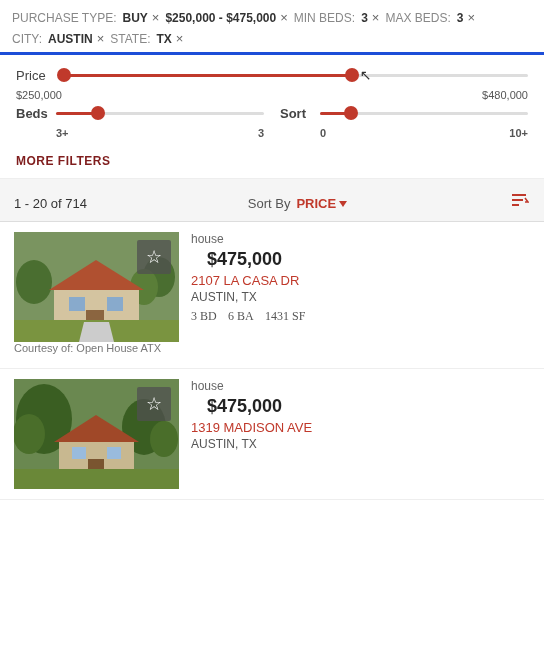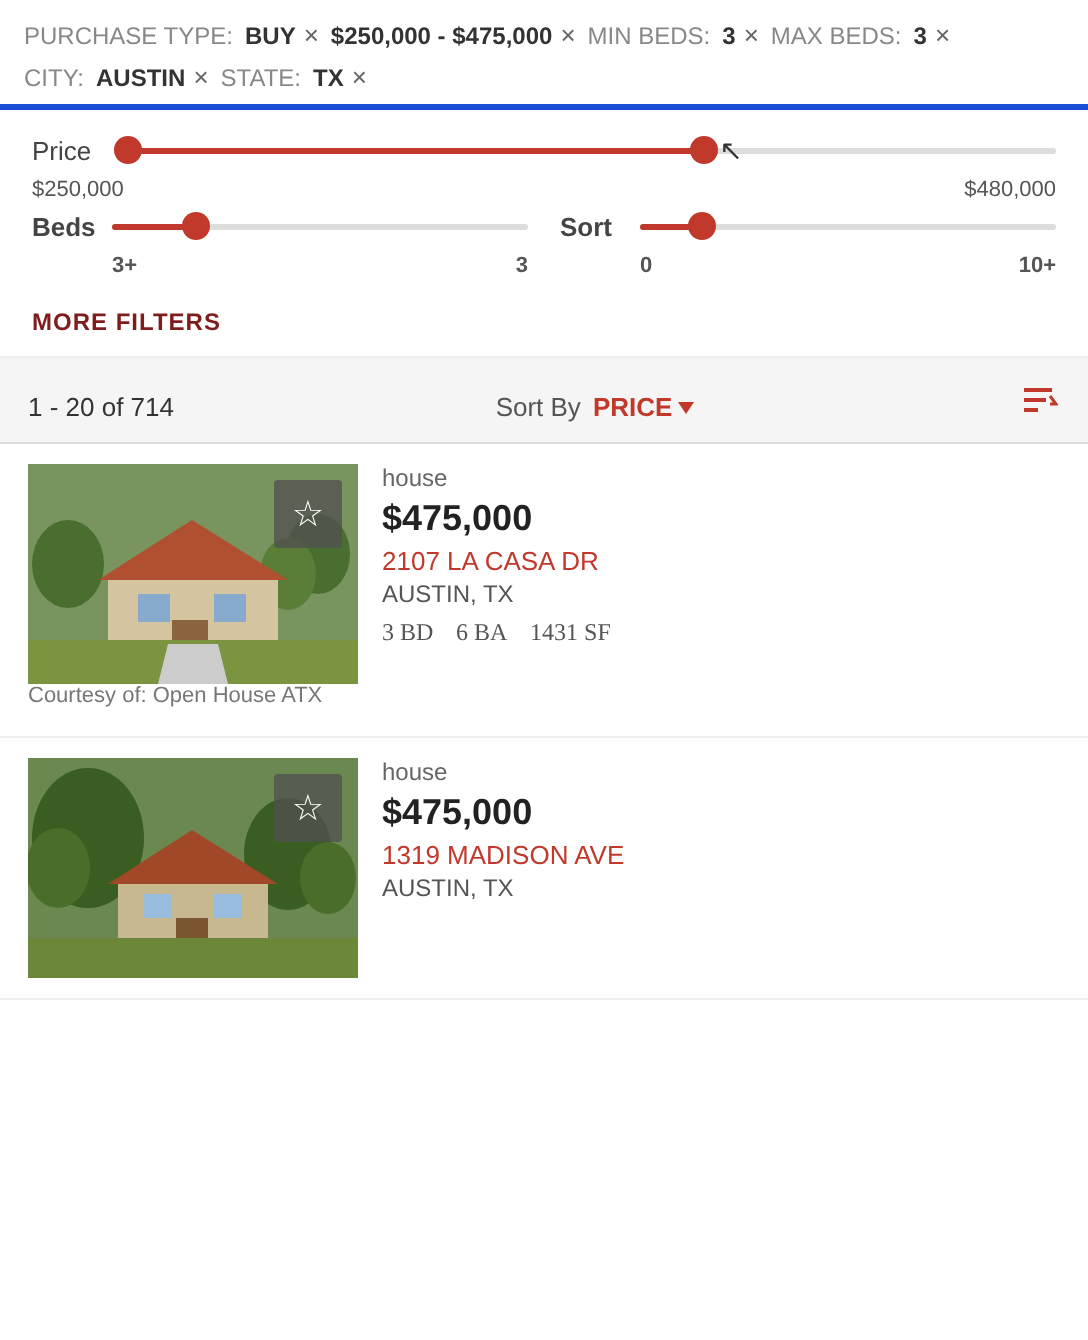--- a/index.html
+++ b/index.html
@@ -210,20 +210,21 @@
     .listing-type {
       font-size: 12px;
       color: #666;
       margin-bottom: 3px;
     }
     .listing-price {
       font-size: 18px;
       font-weight: bold;
       color: #222;
       margin-bottom: 3px;
+      margin-left: 16px;
     }
     .listing-address {
       font-size: 13px;
       color: #c0392b;
       font-weight: normal;
       margin-bottom: 2px;
       cursor: pointer;
     }
     .listing-city {
       font-size: 12px;

